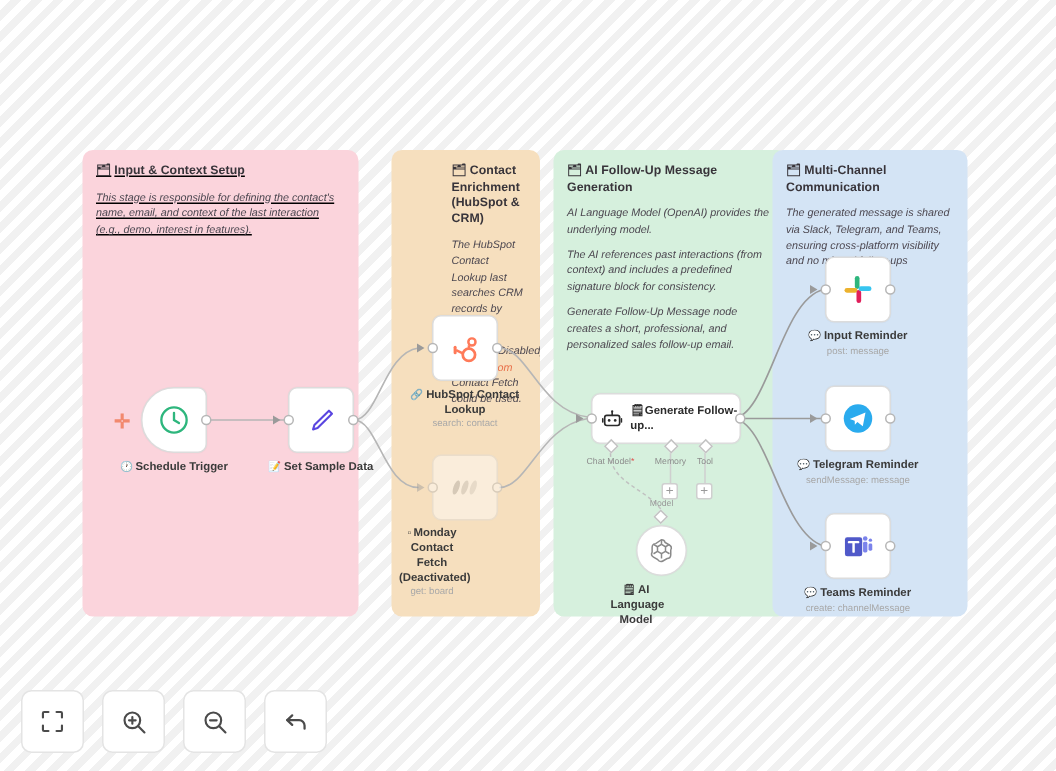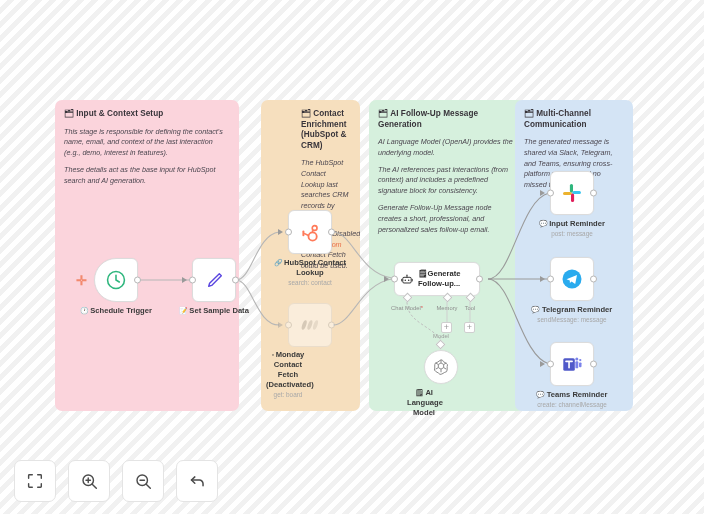--- a/index.html
+++ b/index.html
@@ -57,21 +57,21 @@
     background: #fff;
     border: 1px solid #dcdcdc;
     border-radius: 6px;
     display: flex; align-items: center; justify-content: center;
     box-shadow: 0 0 0 .5px rgba(0,0,0,.02);
   }
   .node.trigger {
     border-top-left-radius: 22px;
     border-bottom-left-radius: 22px;
   }
-  .node.wide { width: 86px; height: 34px; justify-content: flex-start; padding-left: 6px; gap: 5px; }
+  .node.wide { width: 100px; height: 34px; justify-content: flex-start; padding-left: 6px; gap: 5px; }
   .node.round { width: 34px; height: 34px; border-radius: 50%; }
   .node.dim { opacity: .45; }
 
   .port {
     position: absolute;
     width: 7px; height: 7px;
     background: #fff;
     border: 1.2px solid #b6b6b6;
     border-radius: 50%;
     top: 50%; transform: translateY(-50%);
@@ -163,26 +163,25 @@
     display: flex; align-items: center; justify-content: center;
     cursor: pointer;
   }
   .tbtn svg { display: block; }
 </style>
 </head>
 <body>
 
 <div id="canvas">
 
-  <div class="sticky note-pink" style="left:55px; top:100px; width:184px; height:311px;">
+  <div class="sticky note-pink" style="left:55px; top:100px; width:184px; height:311px;text-decoration:underline;">
     <div class="sticky-title">
       <span class="emoji">🗂</span><span>Input &amp; Context Setup</span>
     </div>
     <p>This stage is responsible for defining the contact's name, email, and context of the last interaction (e.g., demo, interest in features).</p>
-    <p>These details act as the base input for HubSpot search and AI generation.</p>
   </div>
 
   <div class="sticky note-orange" style="left:261px; top:100px; width:99px; height:311px;padding-left:40px;">
     <div class="sticky-title">
       <span class="emoji">🗂</span><span>Contact Enrichment (HubSpot &amp; CRM)</span>
     </div>
     <p>The HubSpot Contact Lookup last searches CRM records by email.</p>
     <p>
       <span>(Optional/Disabled)</span><br>
       <span class="hl">Monday.com</span>
@@ -192,21 +191,21 @@
 
   <div class="sticky note-green" style="left:369px; top:100px; width:156px; height:311px;">
     <div class="sticky-title">
       <span class="emoji">🗂</span><span>AI Follow-Up Message Generation</span>
     </div>
     <p>AI Language Model (OpenAI) provides the underlying model.</p>
     <p>The AI references past interactions (from context) and includes a predefined signature block for consistency.</p>
     <p>Generate Follow-Up Message node creates a short, professional, and personalized sales follow-up email.</p>
   </div>
 
-  <div class="sticky note-blue" style="left:515px; top:100px; width:118px; height:311px;">
+  <div class="sticky note-blue" style="left:515px; top:100px; width:130px; height:311px;">
     <div class="sticky-title">
       <span class="emoji">🗂</span><span>Multi-Channel Communication</span>
     </div>
     <p>The generated message is shared via Slack, Telegram, and Teams, ensuring cross-platform visibility and no missed follow-ups</p>
   </div>
 
   <svg id="wires" width="704" height="514">
 
     <path d="M138,280 L194,280" stroke="#b6b6b6" stroke-width="1.1" fill="none"></path>
 

